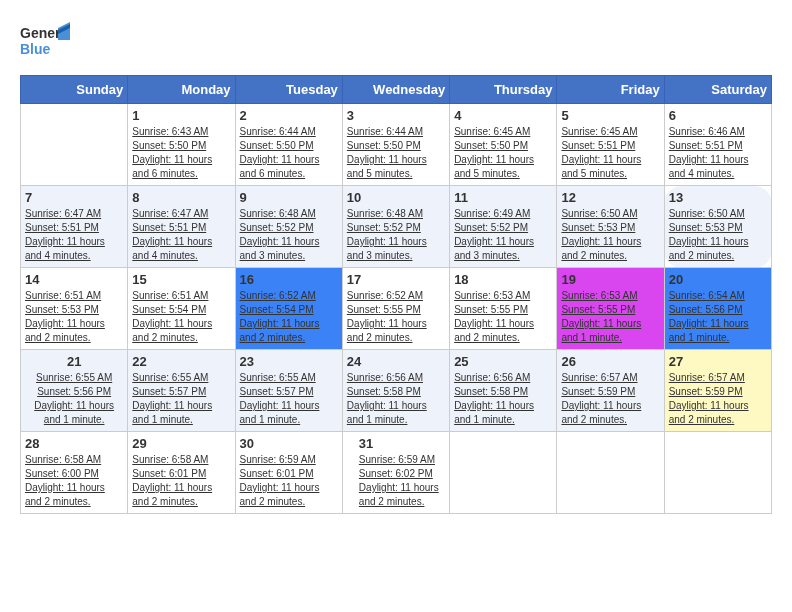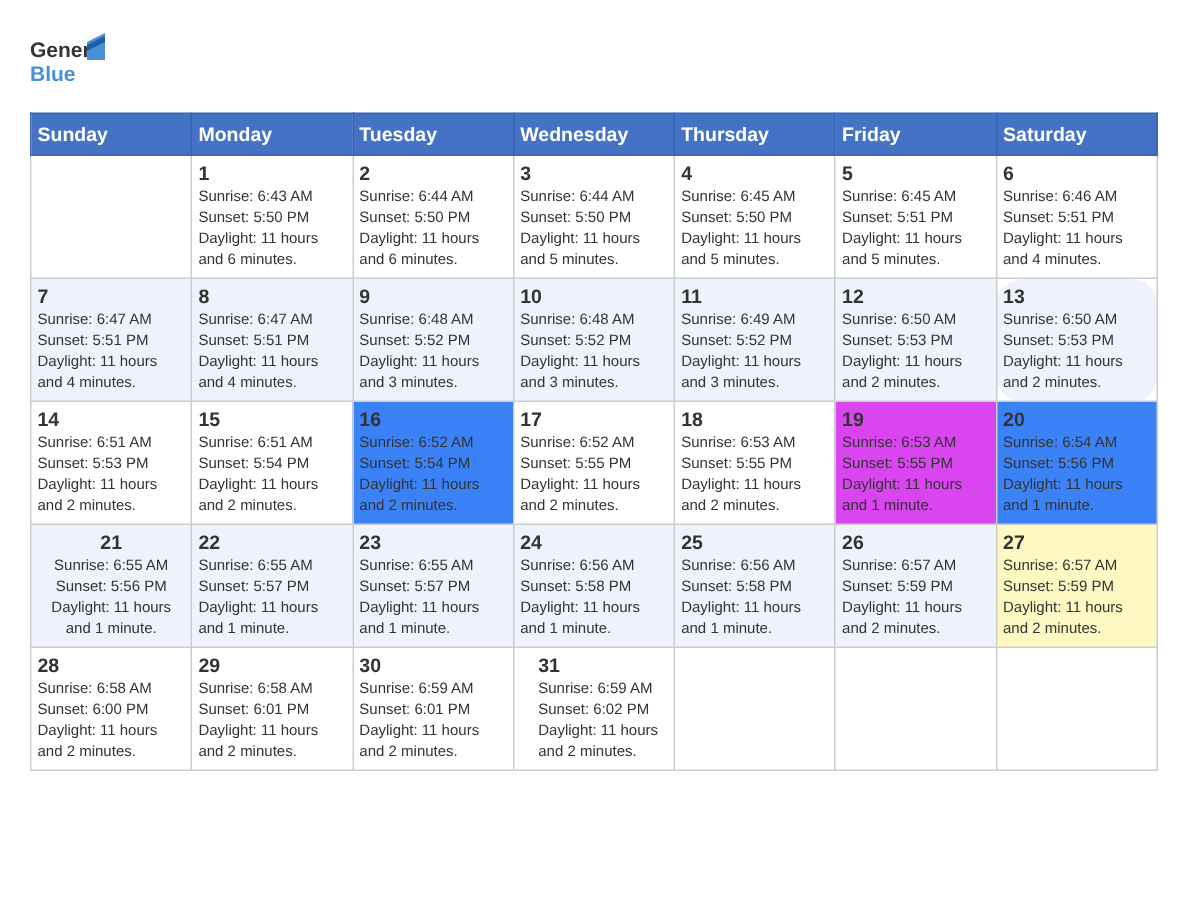--- a/index.html
+++ b/index.html
@@ -34,21 +34,21 @@
     }
     .calendar {
       width: 100%;
       border-collapse: collapse;
       font-size: 11px;
     }
     .calendar th {
       background-color: #4472C4;
       color: #fff;
       padding: 6px 4px;
-      text-align: left;
+      text-align: right;
       font-size: 13px;
       font-weight: bold;
       border: 1px solid #3a62b4;
     }
     .calendar td {
       border: 1px solid #ccc;
       vertical-align: top;
       padding: 4px;
       width: 107px;
       min-height: 80px;
@@ -57,20 +57,21 @@
       font-size: 13px;
       font-weight: bold;
       color: #333;
       display: block;
       margin-bottom: 2px;
     }
     .day-info {
       font-size: 10px;
       color: #333;
       line-height: 1.4;
+      text-decoration: underline;
     }
     .empty-cell {
       background: #f9f9f9;
     }
     tr:nth-child(even) td {
       background-color: #f0f4fb;
     }
     tr:nth-child(odd) td {
       background-color: #fff;
     }

